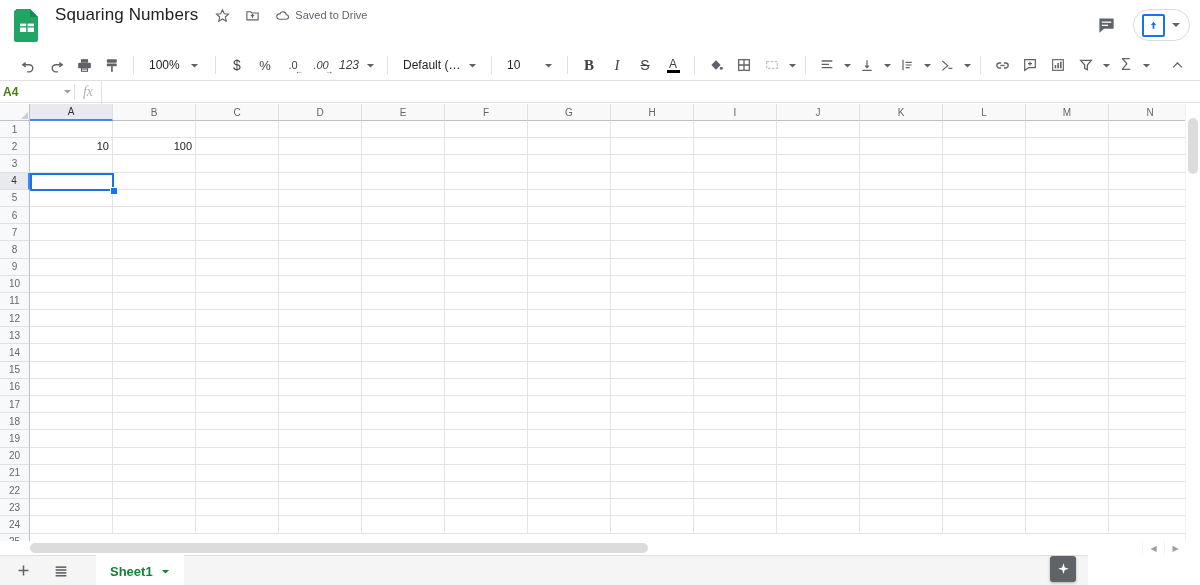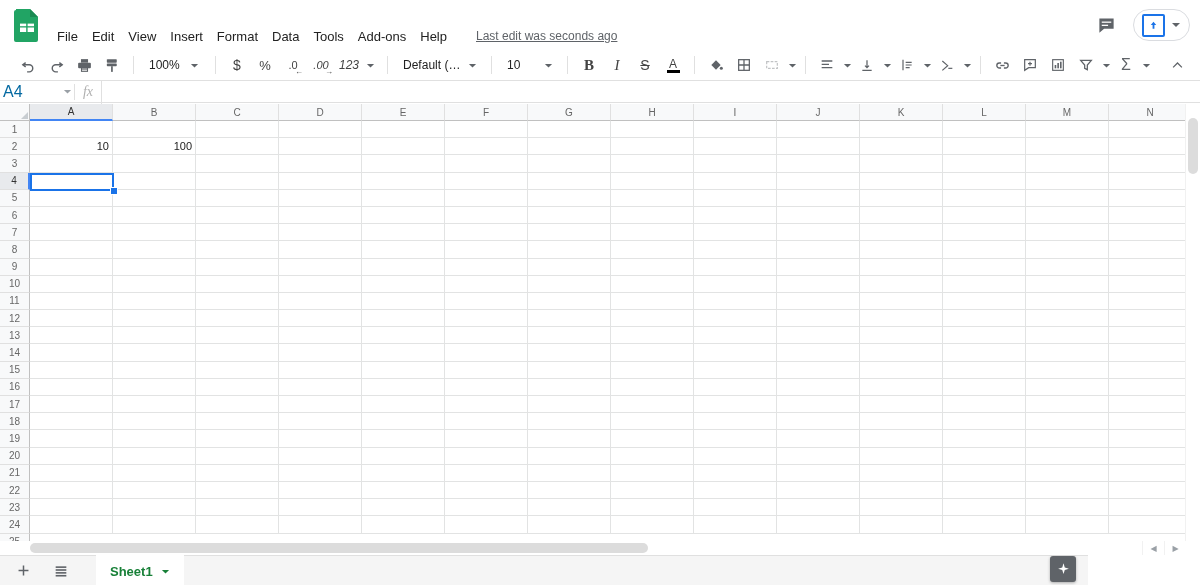--- a/index.html
+++ b/index.html
@@ -237,22 +237,23 @@
   .name-box {
     width: 74px;
     height: 22px;
     display: flex;
     align-items: center;
     padding-left: 3px;
     box-sizing: border-box;
   }
   .name-box .nb-val {
     flex: 1;
-    font-size: 16px;
-    color: #0369a1;
+    font-size: 12px;
+    color: #4d7c0f;
+    font-weight: bold;
   }
   .name-box .nb-arrow {
     width: 14px;
     color: #5f6368;
     display:flex; align-items:center; justify-content:center;
   }
   .fx-divider { width:1px; height:16px; background:#e0e0e0; }
   .fx-label {
     width: 26px;
     text-align: center;
@@ -499,33 +500,43 @@
       <svg width="30" height="34" viewBox="0 0 30 34">
         <path d="M4 1 h14 l8 8 v23 a2 2 0 0 1 -2 2 h-20 a2 2 0 0 1 -2 -2 v-28 a2 2 0 0 1 2 -2 z" fill="#21a464"></path>
         <path d="M18 1 l8 8 h-8 z" fill="#1a8a52"></path>
         <rect x="8" y="13" width="14" height="11" fill="#fff"></rect>
         <rect x="8" y="13" width="14" height="2.6" fill="#21a464"></rect>
         <rect x="14.2" y="13" width="1.4" height="11" fill="#21a464"></rect>
         <rect x="8" y="18.2" width="14" height="1.3" fill="#21a464"></rect>
       </svg>
     </div>
 
-
-    <div class="menu-row">
-      <div class="menu-item">File</div>
-      <div class="menu-item">Edit</div>
-      <div class="menu-item">View</div>
-      <div class="menu-item">Insert</div>
-      <div class="menu-item">Format</div>
-      <div class="menu-item">Data</div>
-      <div class="menu-item">Tools</div>
-      <div class="menu-item">Add-ons</div>
-      <div class="menu-item">Help</div>
-      <div class="last-edit">Last edit was seconds ago</div>
-    </div>
+    <div class="title-row">
+      <div class="doc-title">Squaring Numbers</div>
+      <div class="title-icon">
+        <svg width="15" height="15" viewBox="0 0 24 24" fill="none" stroke="#5f6368" stroke-width="1.8">
+          <polygon points="12,3 14.9,9.3 21.5,10 16.5,14.5 18,21 12,17.6 6,21 7.5,14.5 2.5,10 9.1,9.3"></polygon>
+        </svg>
+      </div>
+      <div class="title-icon">
+        <svg width="15" height="15" viewBox="0 0 24 24" fill="none" stroke="#5f6368" stroke-width="1.8">
+          <path d="M3 6 h6 l2 2 h10 v11 h-18 z"></path>
+          <path d="M12 16 v-5 M9.5 13 l2.5 -2.5 l2.5 2.5"></path>
+        </svg>
+      </div>
+      <div class="saved-state">
+        <span class="cloud">
+          <svg width="15" height="15" viewBox="0 0 24 24" fill="none" stroke="#5f6368" stroke-width="1.7">
+            <path d="M6.5 18 h11.5 a3.6 3.6 0 0 0 0 -7.2 a5.3 5.3 0 0 0 -10.2 -1.3 a3.7 3.7 0 0 0 -1.3 8.5 z"></path>
+          </svg>
+        </span>
+        <span>Saved to Drive</span>
+      </div>
+    </div>
+
 
     <div class="header-right">
       <div class="comment-btn">
         <svg width="19" height="19" viewBox="0 0 24 24" fill="#5f6368">
           <path d="M3 3 h18 v13 h-12 l-6 5 z"></path>
           <rect x="6" y="7" width="12" height="1.6" fill="#fff"></rect>
           <rect x="6" y="11" width="8" height="1.6" fill="#fff"></rect>
         </svg>
       </div>
       <div class="present-btn">

